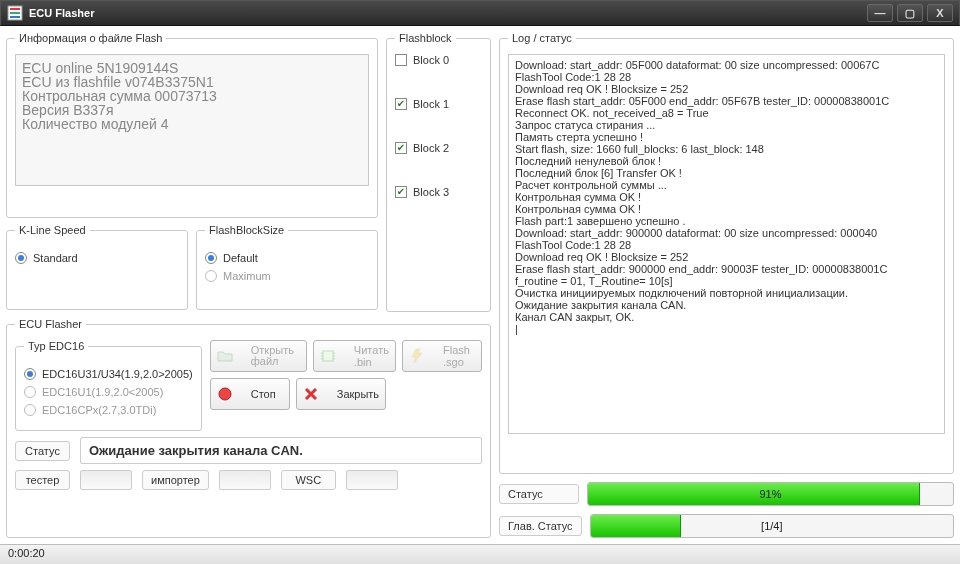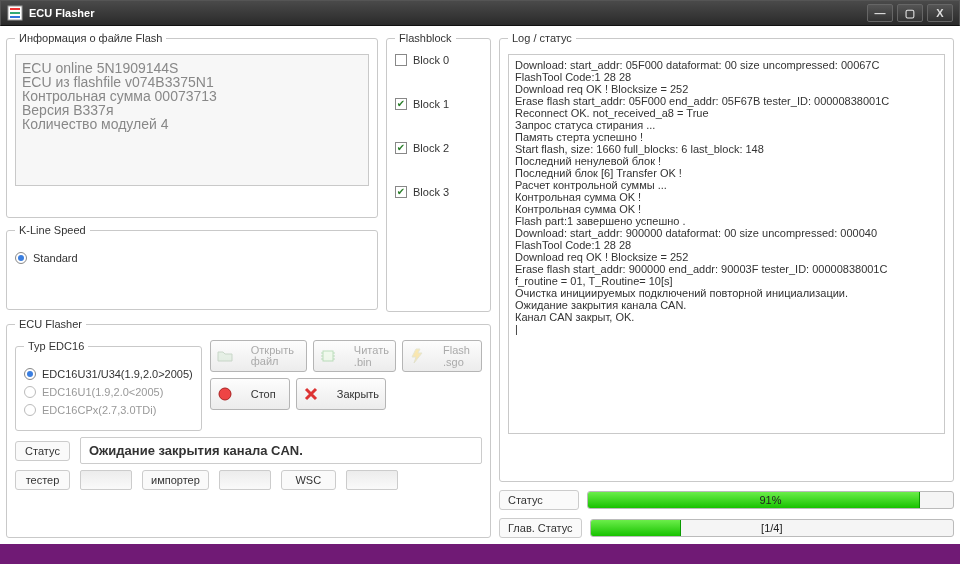--- a/index.html
+++ b/index.html
@@ -92,21 +92,21 @@
     border:1px solid #ccc; width:52px; height:20px; background:linear-gradient(#ececec,#fafafa);
     border-radius:2px; display:inline-block;
   }
   .logbox {
     border:1px solid #c9c9c9; background:#fff; padding:4px 6px; height:380px;
     overflow:hidden; white-space:pre-line; line-height:12px; color:#333;
   }
   .status-row { display:flex; align-items:center; gap:8px; }
   .status-row .lbl2 { border:1px solid #ccc; padding:3px 8px; border-radius:3px;
      min-width:80px; background:#fafafa; text-align:left;}
-  .progress { flex:1; border:1px solid #bbb; border-radius:3px; height:18px;
+  .progress { flex:1; border:1px solid #bbb; border-radius:3px; height:24px;
     position:relative; background:#f5f5f5; overflow:hidden;}
   .progress .bar {
     position:absolute; top:0; left:0; bottom:0; background:linear-gradient(#6bee4a,#18c200);
     border-right:1px solid #0a9a00;
   }
   .progress .txt {
     position:absolute; inset:0; display:flex; align-items:center; justify-content:center;
     font-size:11px; color:#222;
   }
   svg{display:block;}
@@ -144,20 +144,31 @@
 Контрольная сумма 00073713
 Версия B337я
 Количество модулей 4</div>
             </fieldset>
             <div class="kline-block-row" style="margin-top:6px;">
               <fieldset style="height:86px;">
                 <legend>K-Line Speed</legend>
                 <div class="radio">
                   <span class="dot on"></span>
                     <span>Standard</span>
+                </div>
+              </fieldset>
+              <fieldset style="height:86px;">
+                <legend>FlashBlockSize</legend>
+                <div class="radio">
+                  <span class="dot on"></span>
+                    <span>Default</span>
+                </div>
+                <div class="radio dim">
+                  <span class="dot"></span>
+                    <span>Maximum</span>
                 </div>
               </fieldset>
             </div>
           </div>
           <fieldset class="center-col" style="height:280px;">
             <legend>Flashblock</legend>
             <div class="flashblock-checks">
               <div class="check">
                   <span class="box"></span>
                   <span>Block 0</span>
@@ -300,13 +311,16 @@
           <div class="progress">
             <div class="bar" style="width:25%;"></div>
             <div class="txt">[1/4]</div>
           </div>
         </div>
       </div>
 
     </div>
   </div>
 
+  <div class="statusbar">
+    <span>0:00:20</span>
+  </div>
 </div>
 
 </body></html>

